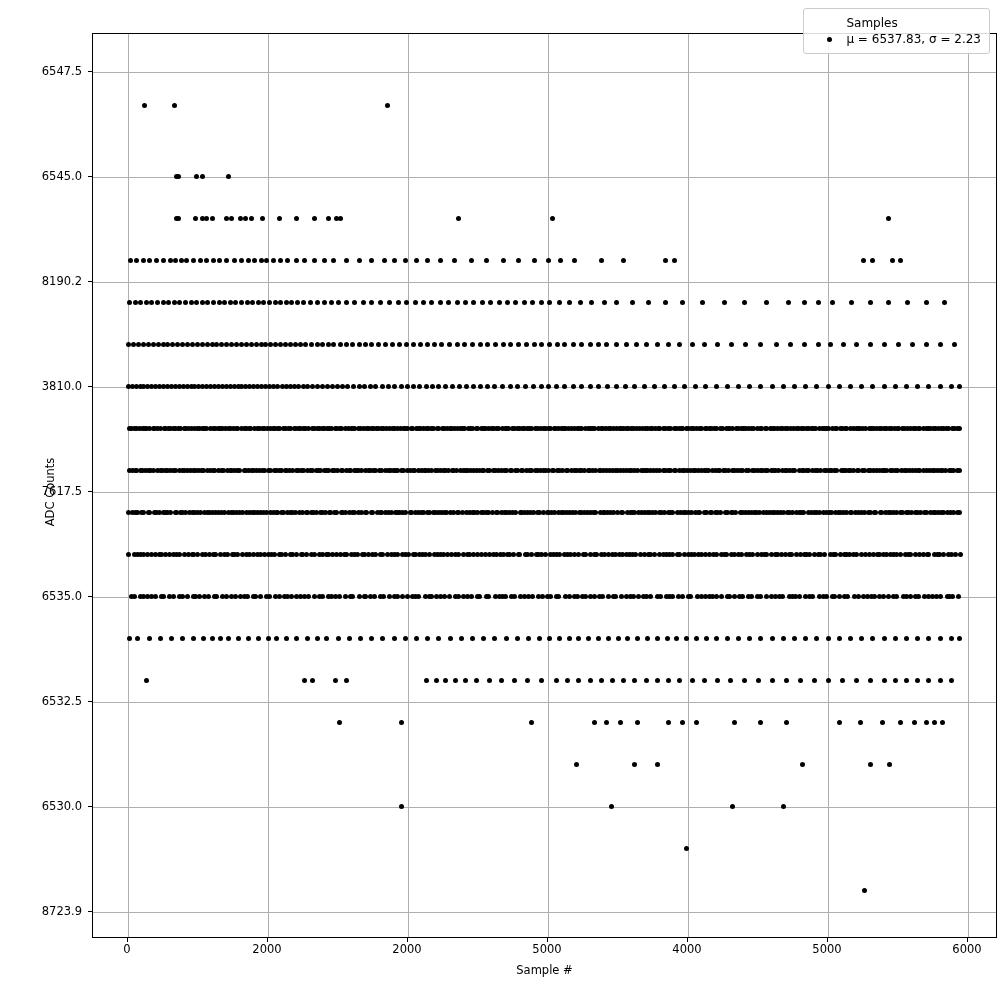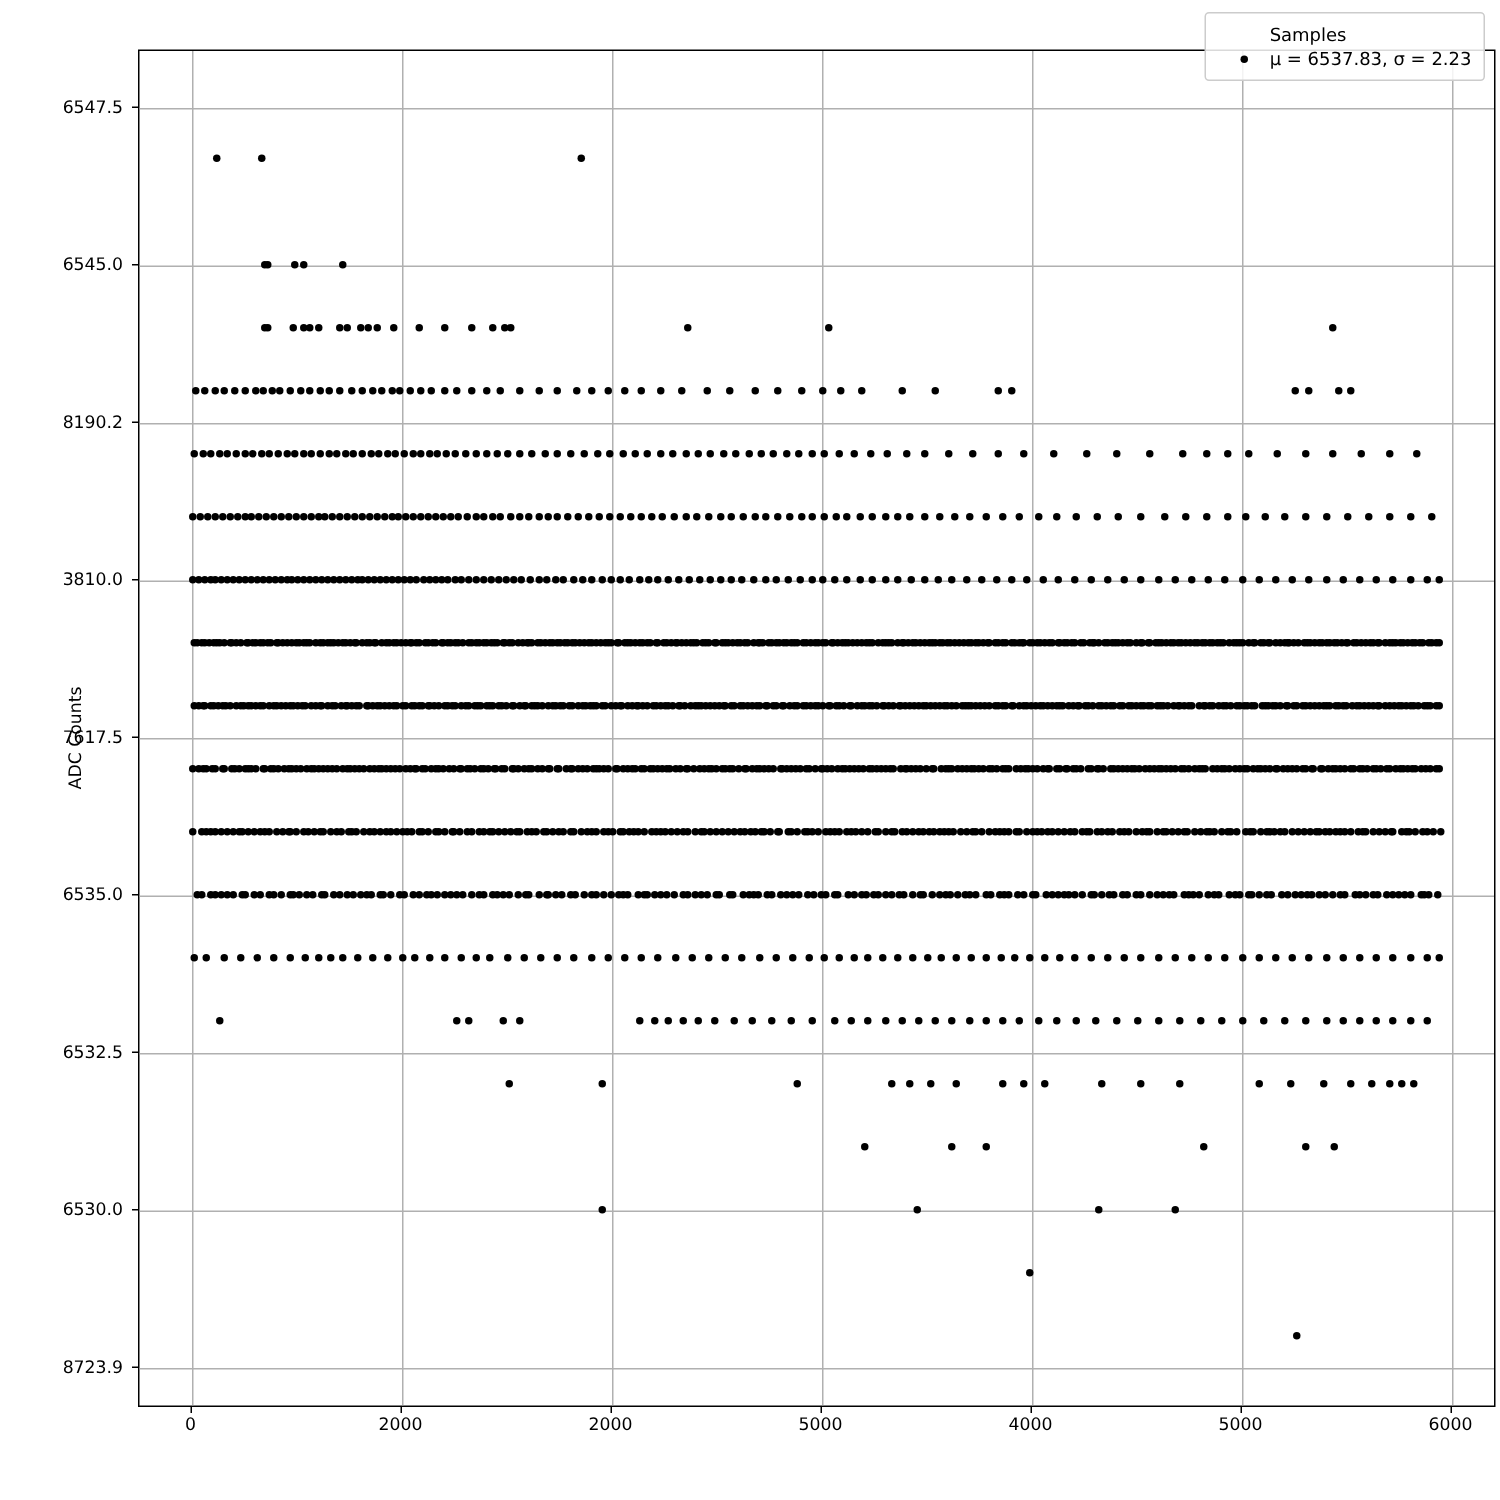--- a/index.html
+++ b/index.html
@@ -2083,20 +2083,21 @@
       <div class="ytick" style="top: 385.8px;">3810.0</div>
       <div class="tickmark-y" style="top: 385.8px;"></div>
       <div class="ytick" style="top: 280.8px;">8190.2</div>
       <div class="tickmark-y" style="top: 280.8px;"></div>
       <div class="ytick" style="top: 175.8px;">6545.0</div>
       <div class="tickmark-y" style="top: 175.8px;"></div>
       <div class="ytick" style="top: 70.8px;">6547.5</div>
       <div class="tickmark-y" style="top: 70.8px;"></div>
     </div>
 
+  <div id="xlabel">Sample #</div>
   <div id="ylabel">ADC Counts</div>
 
   <div id="legend">
     <div class="legend-row legend-title-row">
       <span class="legend-title-text">Samples</span>
     </div>
     <div class="legend-row">
       <span class="legend-marker-cell">
         <span class="legend-dot"></span>
       </span>

